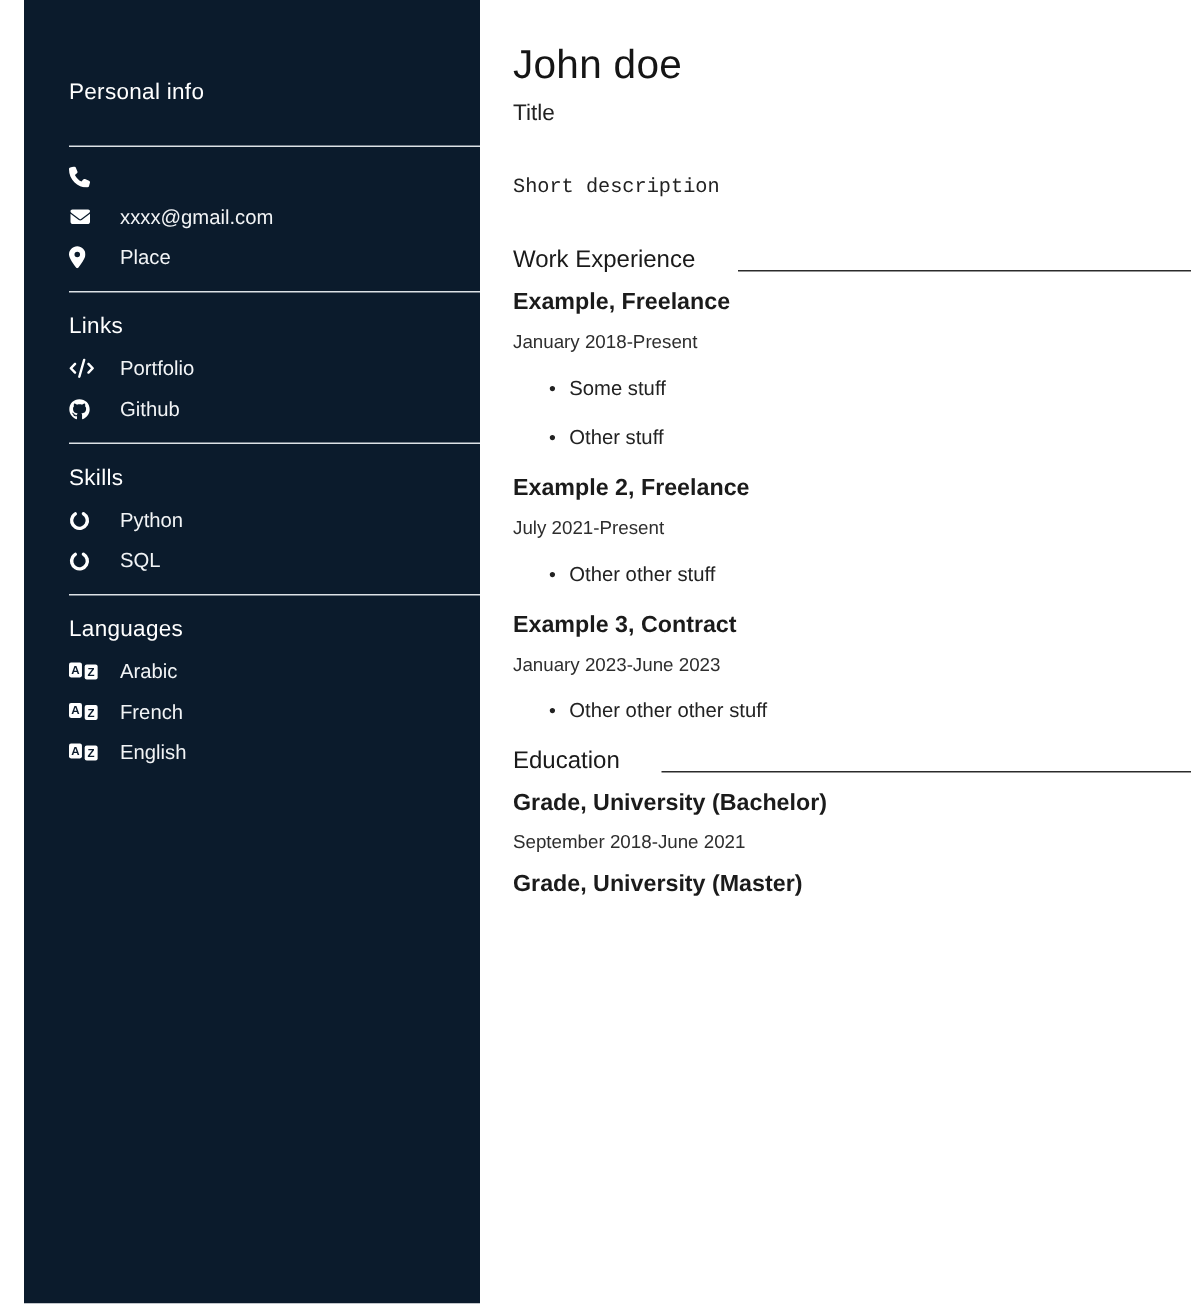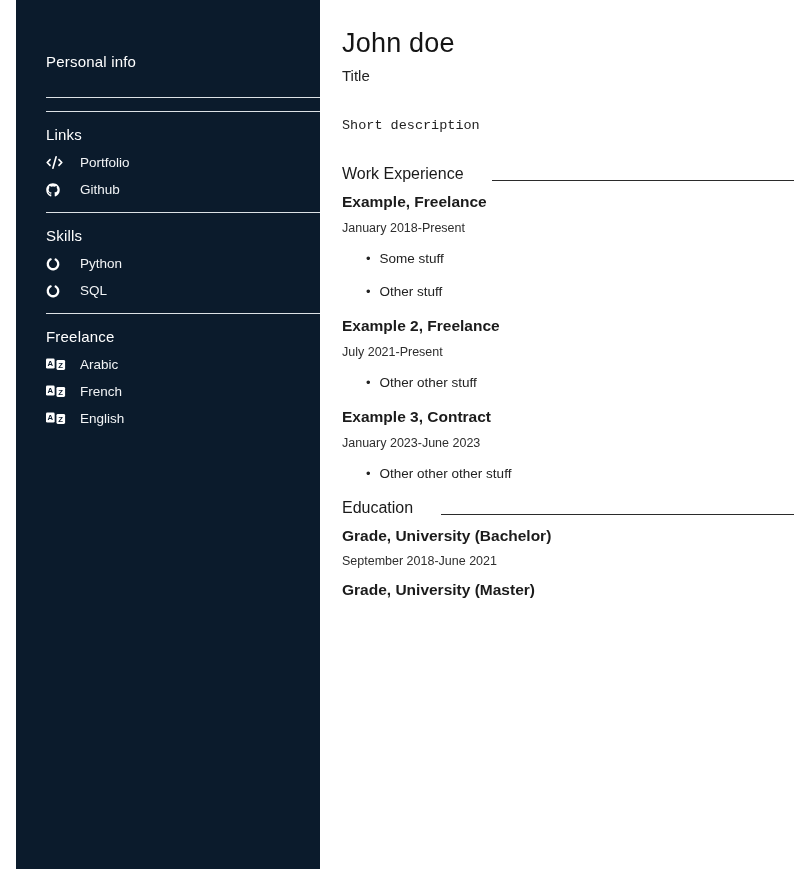--- a/index.html
+++ b/index.html
@@ -96,20 +96,46 @@
 </head>
 <body>
 
 <div class="page">
 
   <aside class="sidebar">
 
     <h2 class="s-heading">Personal info</h2>
     <hr class="divider">
 
+    <div class="s-rows">
+      <div class="s-row">
+        <span class="icon">
+          <svg width="14" height="14" viewBox="0 0 512 512" fill="currentColor">
+              <path d="M164.9 24.6c-7.7-18.6-28-28.5-47.4-23.2l-88 24C12.1 30.2 0 46 0 64C0 311.4 200.6 512 448 512c18 0 33.8-12.1 38.6-29.5l24-88c5.3-19.4-4.6-39.7-23.2-47.4l-96-40c-16.3-6.8-35.2-2.1-46.3 11.6L304.7 368C234.3 334.7 177.3 277.7 144 207.3L193.3 167c13.7-11.2 18.4-30 11.6-46.3l-40-96z"></path>
+            </svg>
+        </span>
+        <span class="label"></span>
+      </div>
+      <div class="s-row">
+        <span class="icon">
+          <svg width="15" height="13" viewBox="0 0 512 512" fill="currentColor">
+              <path d="M48 64C21.5 64 0 85.5 0 112c0 15.1 7.1 29.3 19.2 38.4L236.8 313.6c11.4 8.5 27 8.5 38.4 0L492.8 150.4c12.1-9.1 19.2-23.3 19.2-38.4c0-26.5-21.5-48-48-48H48zM0 176V384c0 35.3 28.7 64 64 64H448c35.3 0 64-28.7 64-64V176L294.4 339.2c-22.8 17.1-54 17.1-76.8 0L0 176z"></path>
+            </svg>
+        </span>
+        <a class="label s-link">xxxx@gmail.com</a>
+      </div>
+      <div class="s-row">
+        <span class="icon">
+          <svg width="11" height="15" viewBox="0 0 384 512" fill="currentColor">
+              <path d="M215.7 499.2C267 435 384 279.4 384 192C384 86 298 0 192 0S0 86 0 192c0 87.4 117 243 168.3 307.2c12.3 15.3 35.1 15.3 47.4 0zM192 128a64 64 0 1 1 0 128 64 64 0 1 1 0-128z"></path>
+            </svg>
+        </span>
+        <span class="label">Place</span>
+      </div>
+    </div>
 
     <hr class="divider tight">
     <h2 class="s-heading after-divider">Links</h2>
 
     <div class="s-rows after-heading">
       <div class="s-row">
         <span class="icon">
           <svg width="17" height="13" viewBox="0 0 640 512" fill="currentColor">
               <path d="M392.8 1.2c-17-4.9-34.7 5-39.6 22l-128 448c-4.9 17 5 34.7 22 39.6s34.7-5 39.6-22l128-448c4.9-17-5-34.7-22-39.6zm80.6 120.1c-12.5 12.5-12.5 32.8 0 45.3L562.7 256l-89.4 89.4c-12.5 12.5-12.5 32.8 0 45.3s32.8 12.5 45.3 0l112-112c12.5-12.5 12.5-32.8 0-45.3l-112-112c-12.5-12.5-32.8-12.5-45.3 0zm-306.7 0c-12.5-12.5-32.8-12.5-45.3 0l-112 112c-12.5 12.5-12.5 32.8 0 45.3l112 112c12.5 12.5 32.8 12.5 45.3 0s12.5-32.8 0-45.3L77.3 256l89.4-89.4c12.5-12.5 12.5-32.8 0-45.3z"></path>
             </svg>
@@ -142,21 +168,21 @@
         <span class="icon">
           <svg width="14" height="14" viewBox="0 0 16 16">
               <circle cx="8" cy="8" r="6" fill="none" stroke="currentColor" stroke-width="2.6" stroke-dasharray="31 7" stroke-linecap="round" transform="rotate(-60 8 8)"></circle>
             </svg>
         </span>
         <span class="label">SQL</span>
       </div>
     </div>
 
     <hr class="divider tight">
-    <h2 class="s-heading after-divider">Freelance</h2>
+    <h2 class="s-heading after-divider">Languages</h2>
 
     <div class="s-rows after-heading">
       <div class="s-row">
         <span class="icon">
           <svg width="20" height="13" viewBox="0 0 22 14">
               <rect x="0" y="0.5" width="9.5" height="11" rx="1.5" fill="currentColor"></rect>
               <text x="4.7" y="9" font-size="8.5" font-weight="bold" text-anchor="middle" fill="#0b1b2c" font-family="Liberation Sans, sans-serif">A</text>
               <rect x="11.5" y="2" width="9.5" height="11" rx="1.5" fill="currentColor"></rect>
               <text x="16.2" y="10.5" font-size="8.5" font-weight="bold" text-anchor="middle" fill="#0b1b2c" font-family="Liberation Sans, sans-serif">Z</text>
             </svg>

